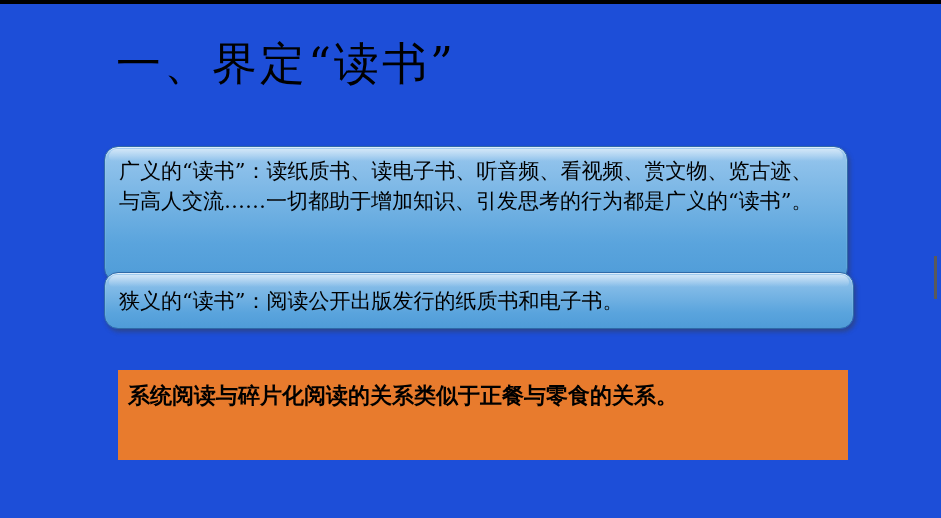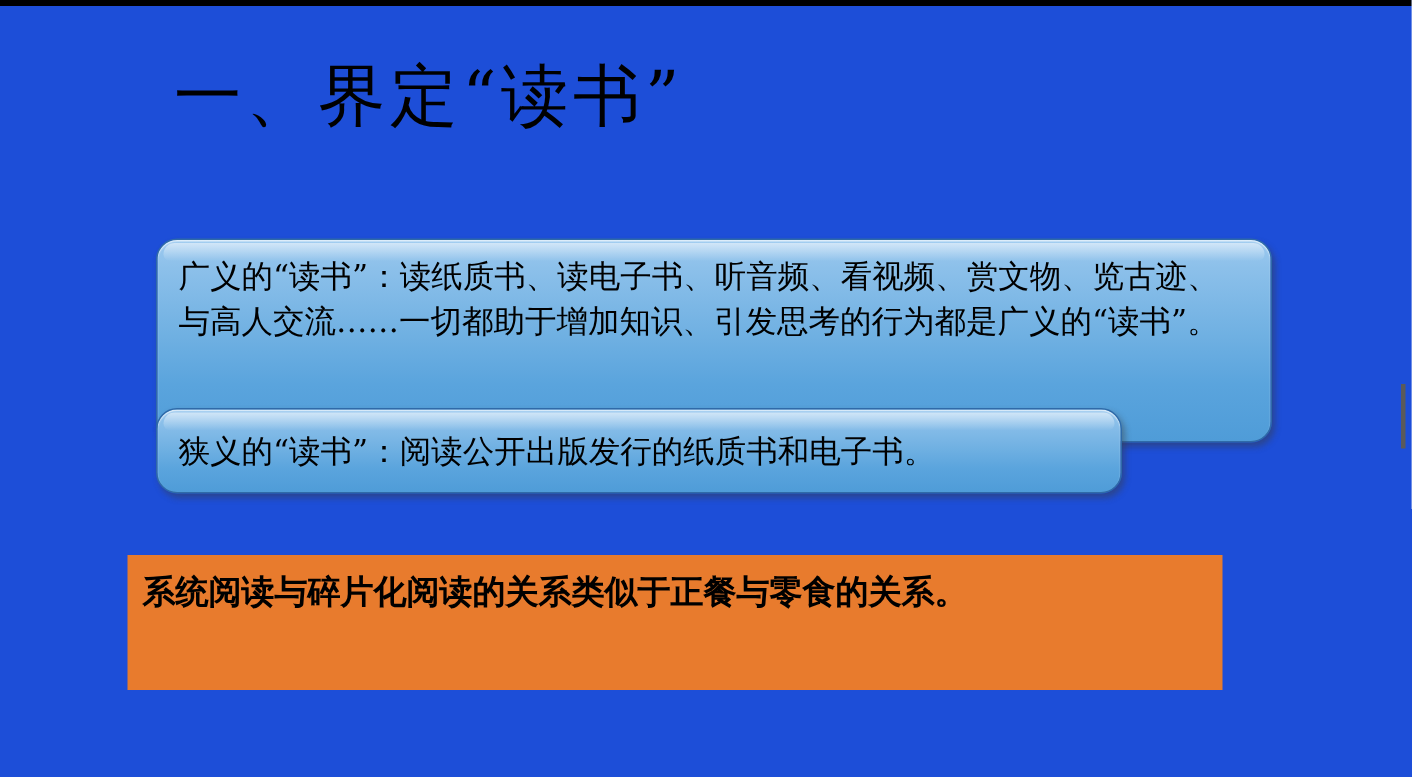--- a/index.html
+++ b/index.html
@@ -71,47 +71,47 @@
     right: 4px;
     top: 2px;
     height: 12px;
     border-radius: 10px 10px 6px 6px;
     background: linear-gradient(to bottom, rgba(255,255,255,0.55), rgba(255,255,255,0.0));
     pointer-events: none;
   }
 
   #box-broad {
     left: 104px;
-    top: 155px;
+    top: 142px;
     width: 744px;
     height: 136px;
   }
   #box-narrow {
     left: 104px;
     top: 268px;
-    width: 644px;
+    width: 750px;
     height: 57px;
   }
 
   .box-text {
     position: relative;
     font-family: "DejaVu Serif", "Liberation Serif", serif;
     font-size: 21px;
     line-height: 30px;
     color: #000000;
     letter-spacing: 0px;
   }
   #box-narrow .box-text {
     line-height: 39px;
   }
 
   
   #box-orange {
     position: absolute;
-    left: 85px;
+    left: 118px;
     top: 366px;
     width: 730px;
     height: 90px;
     background: #e87b2d;
     box-sizing: border-box;
     padding: 6px 0 0 10px;
   }
   .orange-line {
     font-family: "DejaVu Sans", "Liberation Sans", sans-serif;
     font-size: 22px;

